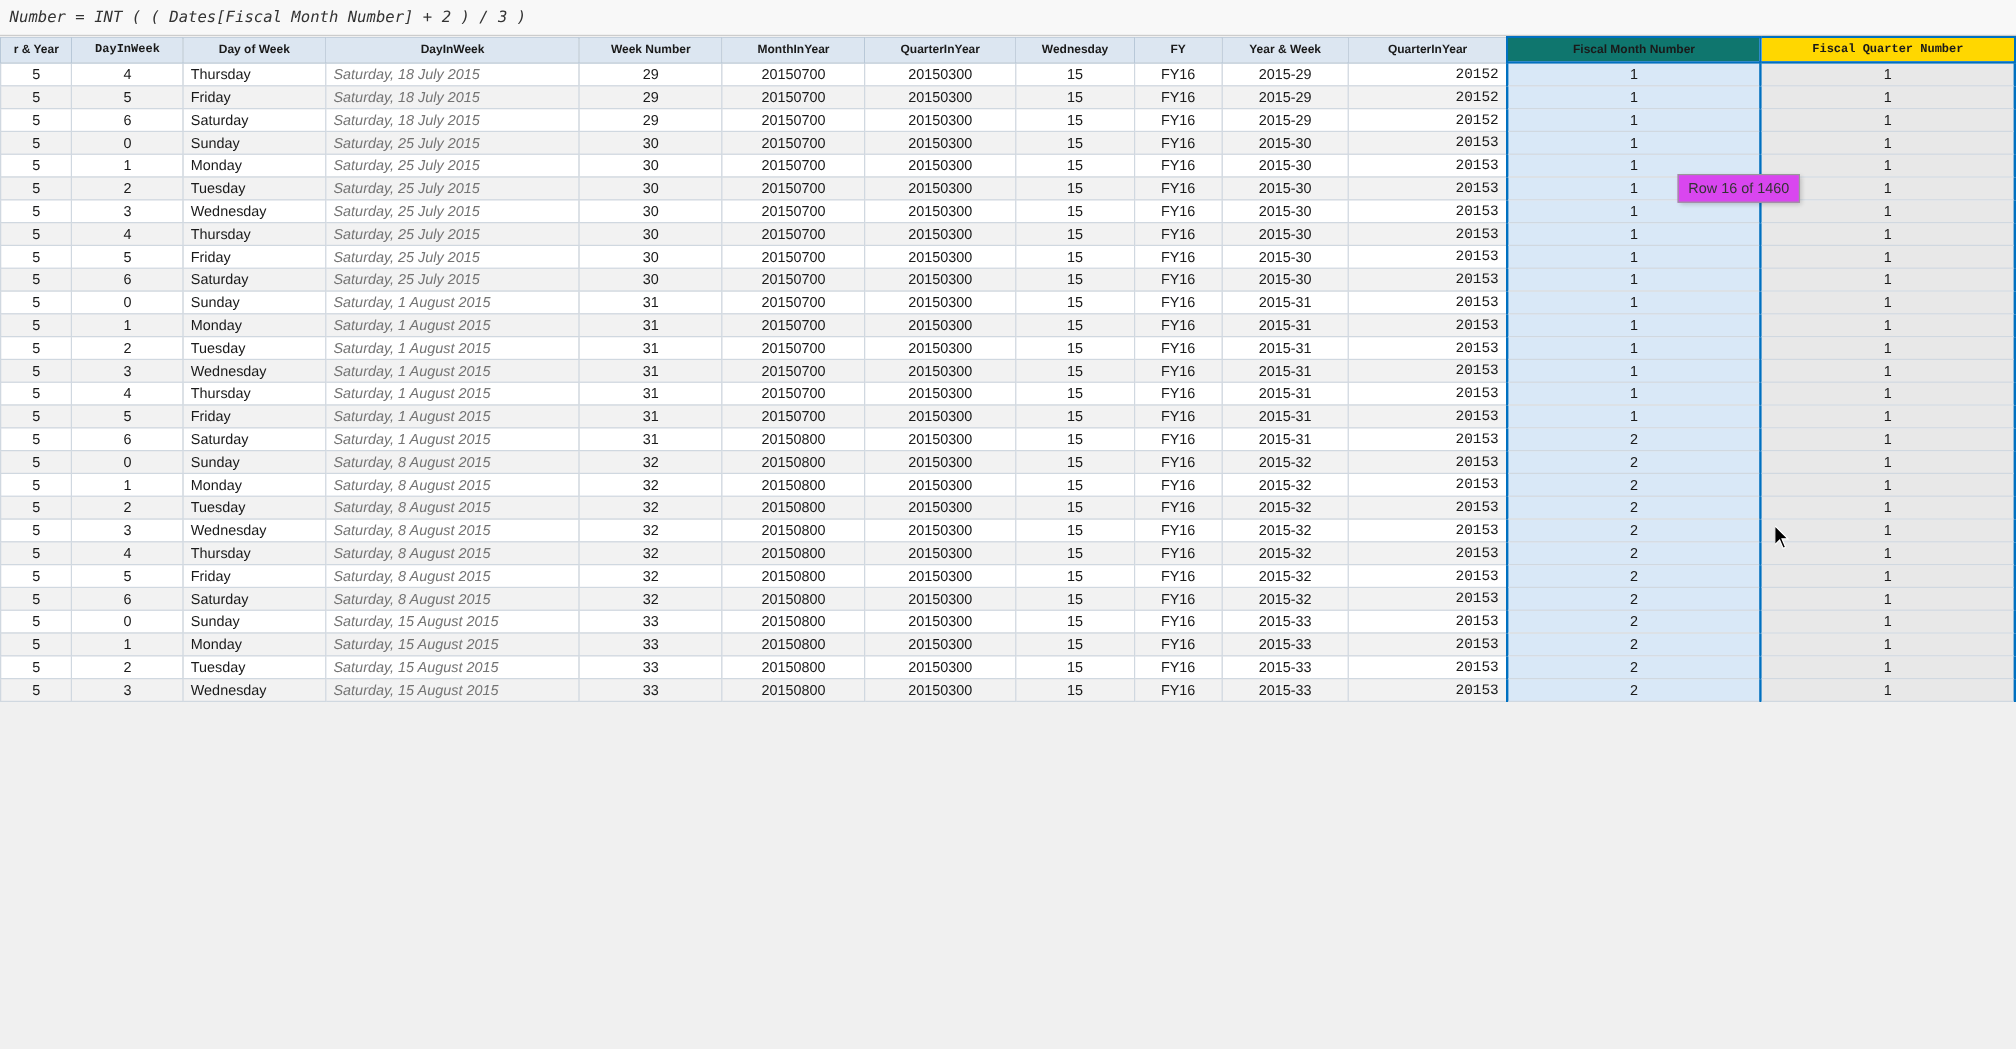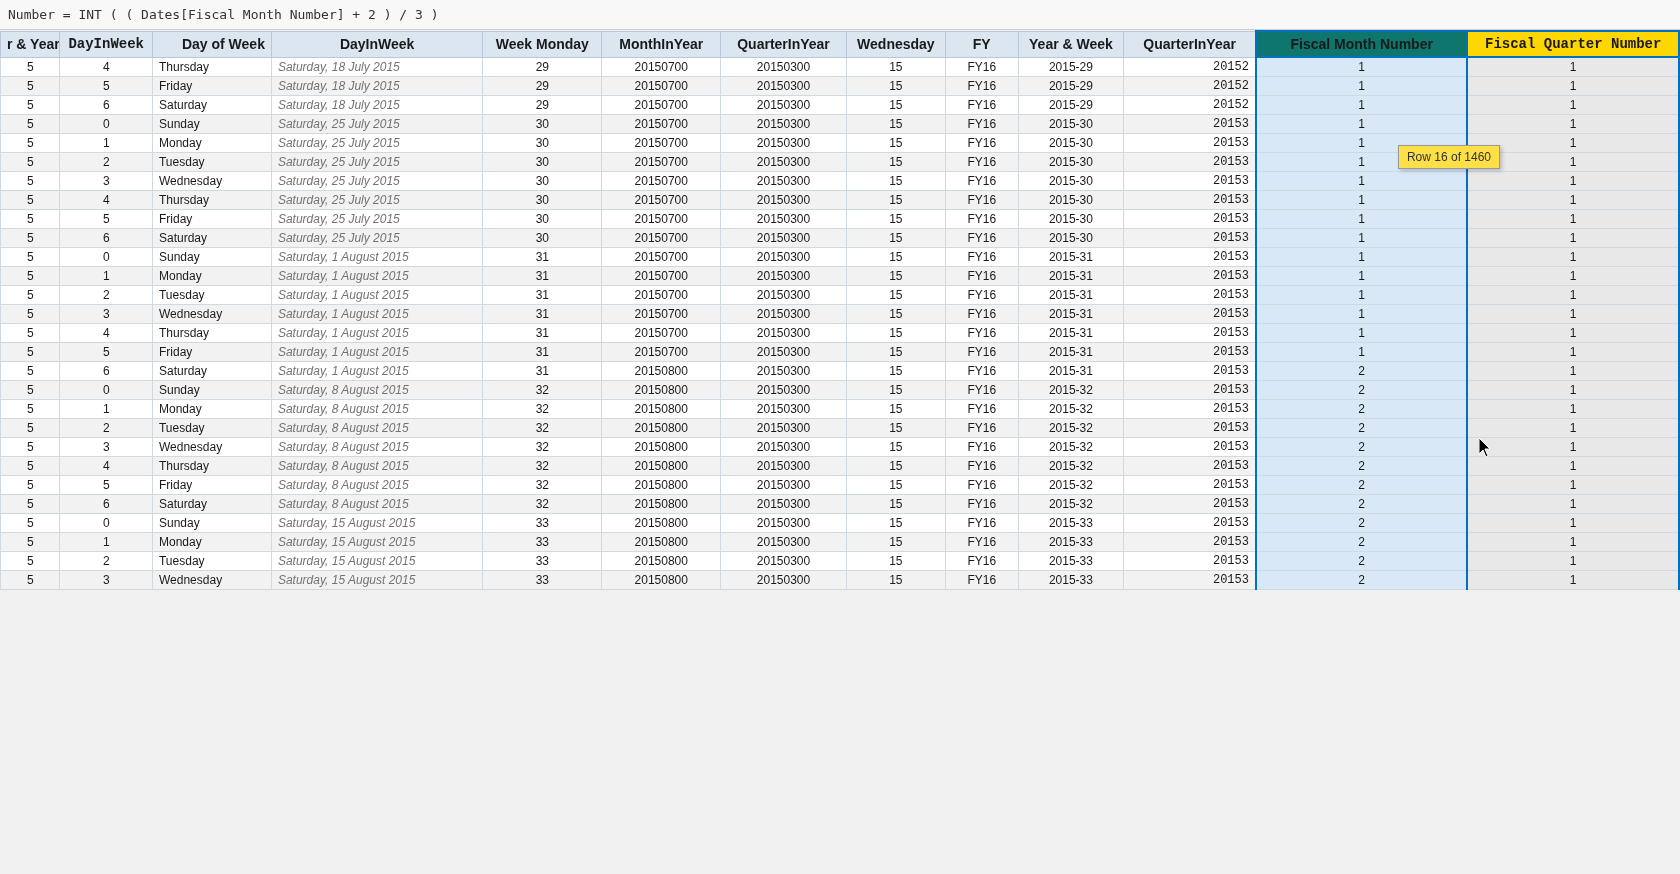--- a/index.html
+++ b/index.html
@@ -20,40 +20,41 @@
     .formula-bar {
       background: #f8f8f8;
       border-bottom: 1px solid #ccc;
       padding: 4px 8px;
       font-family: 'Consolas', monospace;
       font-size: 13px;
       color: #333;
       display: flex;
       align-items: center;
       height: 30px;
+      font-style: italic;
     }
 
     .table-container {
       overflow: hidden;
       height: calc(874px - 30px);
       position: relative;
     }
 
     table {
       border-collapse: collapse;
       width: 100%;
       table-layout: fixed;
     }
 
     thead th {
       background: #dce6f1;
       border: 1px solid #b8c8d8;
       padding: 4px 6px;
       font-weight: bold;
-      font-size: 14px;
+      font-size: 10px;
       text-align: center;
       color: #1a1a1a;
       white-space: nowrap;
       overflow: hidden;
       position: sticky;
       top: 0;
       z-index: 10;
     }
 
     thead th.highlighted {
@@ -107,21 +108,21 @@
     tbody td.highlighted-col-last {
       background: #e8e8e8;
       border-left: 2px solid #0070c0;
       border-right: 2px solid #0070c0;
     }
 
     .tooltip-box {
       position: absolute;
       right: 180px;
       top: 115px;
-      background: #fde047;
+      background: #d946ef;
       border: 1px solid #999;
       padding: 4px 8px;
       font-size: 12px;
       color: #333;
       box-shadow: 2px 2px 4px rgba(0,0,0,0.2);
       z-index: 100;
       white-space: nowrap;
     }
 
     .cursor-indicator {
@@ -129,21 +130,21 @@
       right: 185px;
       top: 408px;
       width: 16px;
       height: 20px;
       z-index: 50;
       pointer-events: none;
     }
 
     .col-year-week { width: 45px; }
     .col-dayinweek { width: 70px; font-family: Liberation Mono, monospace; }
-    .col-dayofweek { width: 90px; text-align: right; }
+    .col-dayofweek { width: 90px; }
     .col-weekending { width: 160px; }
     .col-weeknumber { width: 90px; }
     .col-monthinyear { width: 90px; }
     .col-quarterinyear { width: 95px; }
     .col-shortyear { width: 75px; }
     .col-fy { width: 55px; }
     .col-yearweek { width: 80px; }
     .col-yearweeksort { width: 100px; }
     .col-fiscalmonth { width: 160px; }
     .col-fiscalquarter { width: 160px; font-family: Liberation Mono, monospace; }
@@ -162,21 +163,21 @@
     <path d="M0 0 L0 16 L4 12 L7 19 L9 18 L6 11 L11 11 Z" fill="black" stroke="white" stroke-width="1"></path>
   </svg>
 
   <table>
     <thead>
       <tr id="header-row">
           <th class="col-year-week">r &amp; Year</th>
           <th class="col-dayinweek">DayInWeek</th>
           <th class="col-dayofweek">Day of Week</th>
           <th class="col-weekending">DayInWeek</th>
-          <th class="col-weeknumber">Week Monday</th>
+          <th class="col-weeknumber">Week Number</th>
           <th class="col-monthinyear">MonthInYear</th>
           <th class="col-quarterinyear">QuarterInYear</th>
           <th class="col-shortyear">Wednesday</th>
           <th class="col-fy">FY</th>
           <th class="col-yearweek">Year &amp; Week</th>
           <th class="col-yearweeksort">QuarterInYear</th>
           <th class="col-fiscalmonth highlighted-blue">Fiscal Month Number</th>
           <th class="col-fiscalquarter highlighted">Fiscal Quarter Number</th>
         </tr>
     </thead>

